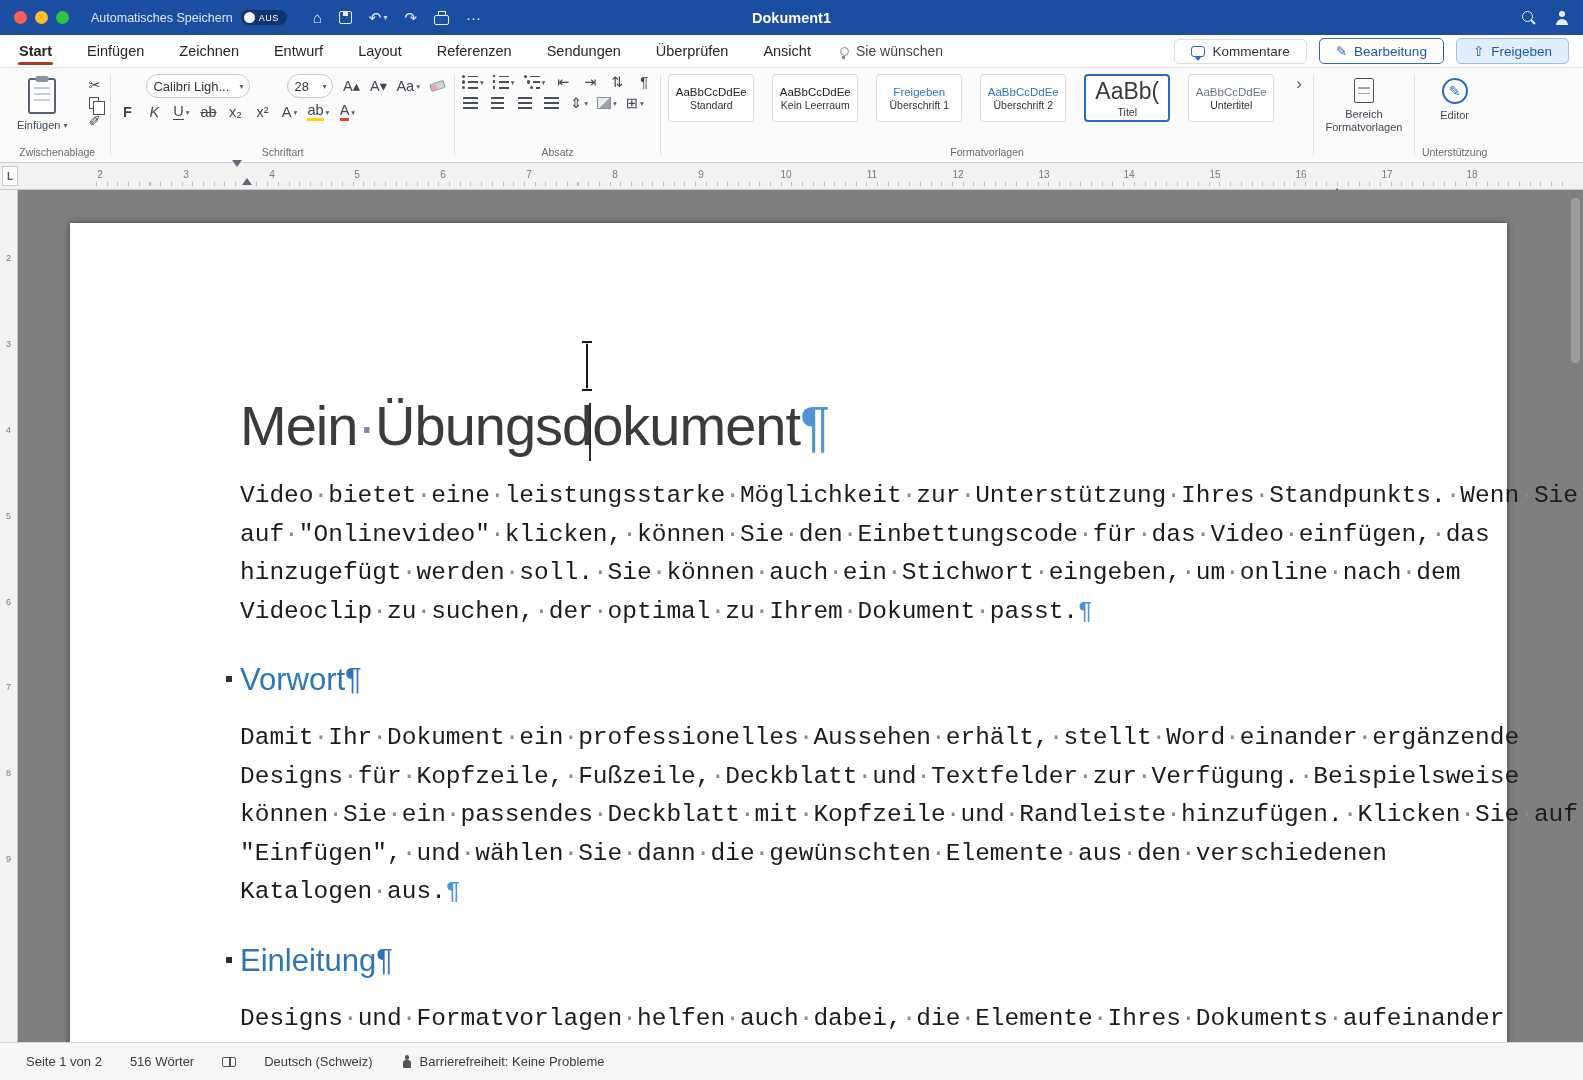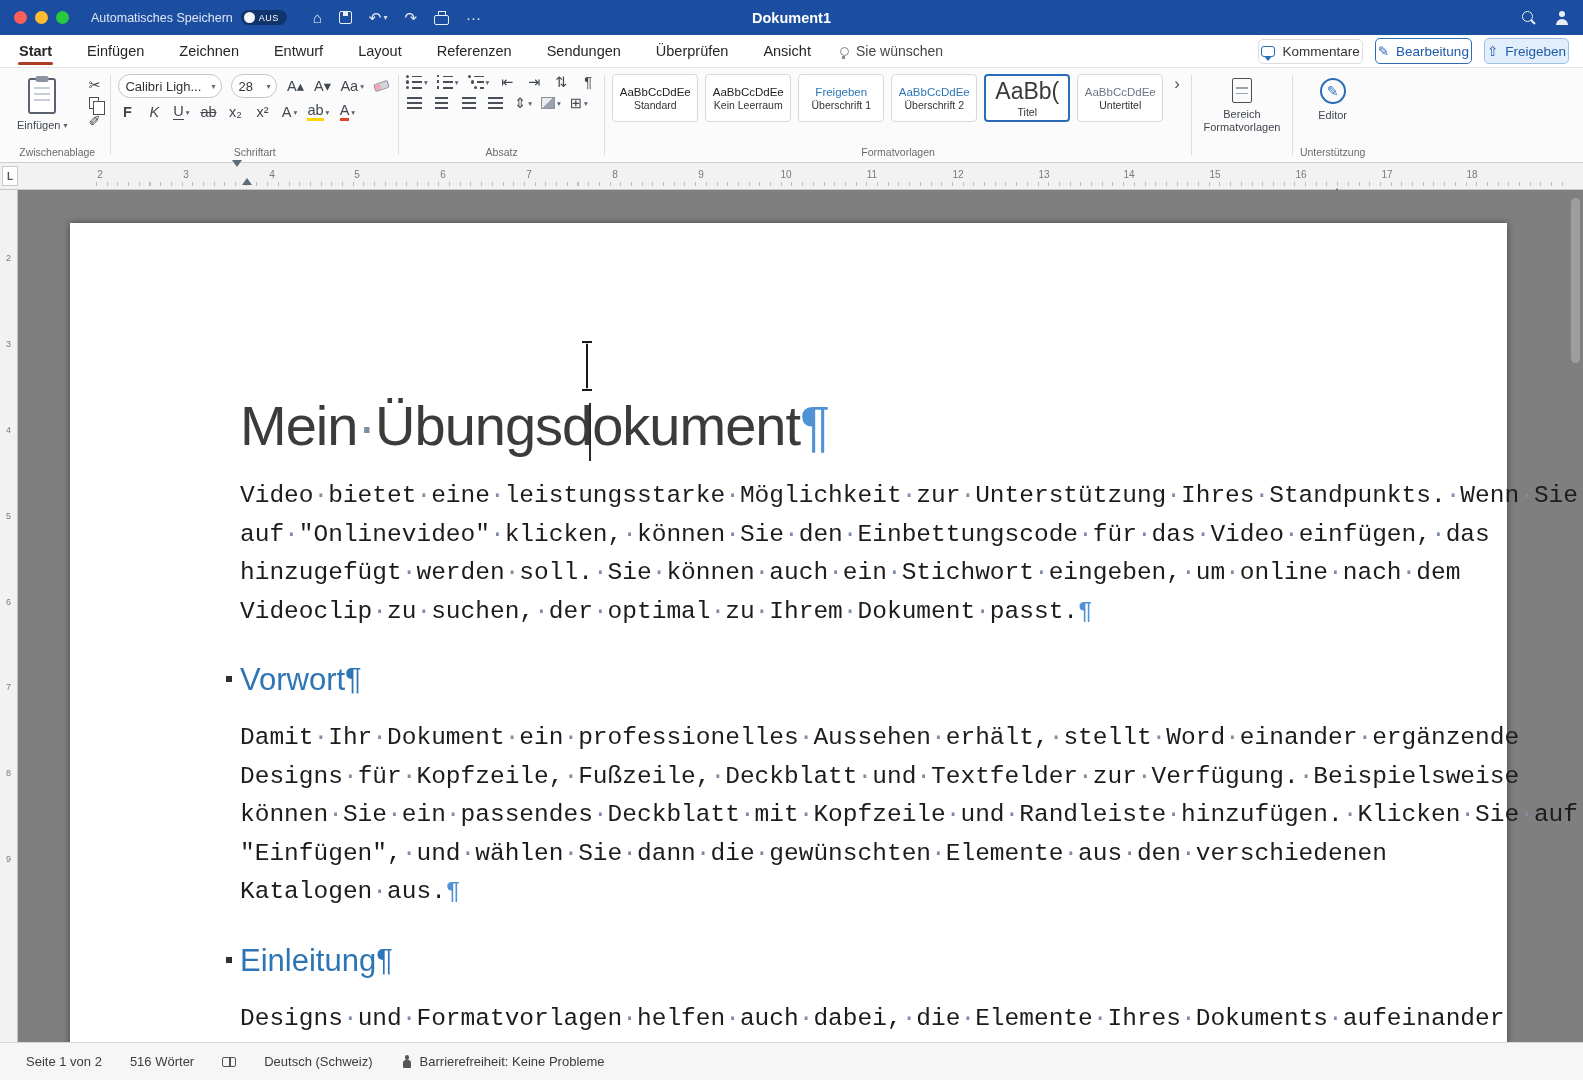--- a/index.html
+++ b/index.html
@@ -34,21 +34,21 @@
   
   .tabbar { height:33px; background:#ffffff; border-bottom:1px solid #e4e4e4; display:flex; align-items:center; padding:0 14px 0 18px; }
   .tabs { display:flex; gap:33px; align-items:center; }
   .tab { font-size:14.5px; color:#262626; position:relative; padding:5px 1px; cursor:default; }
   .tab.active { font-weight:bold;text-align:center; }
   .tab.active::after { content:""; position:absolute; left:0; right:0; bottom:-1px; height:3px; background:#ae3a28; border-radius:2px; }
   .tellme { display:flex; align-items:center; gap:7px; margin-left:28px; font-size:14px; color:#444; }
   .icon-bulb { width:9px; height:9px; border:1.5px solid #8a8a8a; border-radius:50%; position:relative; }
   .icon-bulb::after { content:""; position:absolute; left:1.5px; bottom:-4px; width:3px; height:3px; background:#8a8a8a; }
   .tab-actions { margin-left:auto; display:flex; align-items:center; gap:12px; }
-  .act-btn { display:inline-flex; align-items:center; gap:7px; font-size:13.5px; border-radius:5px; padding:4px 2px; cursor:default; }
+  .act-btn { display:inline-flex; align-items:center; gap:7px; font-size:13.5px; border-radius:5px; padding:4px 16px; cursor:default; }
   .act-btn.comments { color:#333; border:1px solid #dcdcdc; background:#fff; }
   .act-btn.editing { color:#1d5aa8; border:1px solid #2b6cb8; background:#fff; }
   .act-btn.share { color:#1d5aa8; border:1px solid #9dbfe8; background:#e3eefc; }
   .icon-bubble { width:14px; height:11px; border:1.6px solid #2b6cb8; border-radius:3px; position:relative; }
   .icon-bubble::after { content:""; position:absolute; left:2px; bottom:-5px; width:0; height:0; border-left:4px solid transparent; border-right:4px solid transparent; border-top:5px solid #2b6cb8; }
   .blue-glyph { color:#2b6cb8; }
 
   
   .ribbon { height:95px; background:#fbfbfb; border-bottom:1px solid #cfcfcf; display:flex; align-items:stretch; padding:0 4px; }
   .rgroup { display:flex; flex-direction:column; justify-content:space-between; padding:6px 7px 1px; }
@@ -60,21 +60,21 @@
   .tool .car { font-size:7.5px; color:#5a6270; margin-left:2px; }
   .clip-flex { display:flex; gap:12px; }
   .paste-btn { display:flex; flex-direction:column; align-items:center; gap:5px; padding:4px 6px; border-radius:4px; cursor:default; }
   .paste-label { font-size:11px; color:#3f4750; display:flex; align-items:center; gap:3px; }
   .icon-clipboard { width:28px; height:36px; border:2px solid #5a6270; border-radius:3px; position:relative; background:#fff; }
   .icon-clipboard::before { content:""; position:absolute; top:-4px; left:50%; transform:translateX(-50%); width:13px; height:6px; background:#8a93a3; border-radius:2px; }
   .icon-clipboard::after { content:""; position:absolute; left:4px; top:7px; right:4px; height:18px; background:repeating-linear-gradient(to bottom,#c9ced6 0 2px,transparent 2px 6px); }
   .clip-col { display:flex; flex-direction:column; justify-content:space-between; padding:3px 0 6px; }
   .icon-copy { width:10px; height:12px; border:1.5px solid #4a5058; background:#fff; position:relative; }
   .icon-copy::after { content:""; position:absolute; left:2.5px; top:2.5px; width:10px; height:12px; border:1.5px solid #4a5058; background:#fff; }
-  .combo { display:inline-flex; align-items:center; justify-content:space-between; border:1px solid #c6c6c6; border-radius:12px; background:#fff; height:24px; padding:0 6px; font-size:13px; color:#333; }
+  .combo { display:inline-flex; align-items:center; justify-content:space-between; border:1px solid #c6c6c6; border-radius:12px; background:#fff; height:24px; padding:0 6px; font-size:13px; color:#333;margin-left:28px; }
   .combo .car { font-size:8px; color:#666; margin-left:6px; }
   .combo.fname { width:104px; }
   .combo.fsize { width:46px; }
   .bold-g { font-weight:bold; }
   .ital-g { font-style:italic; }
   .und-g { border-bottom:1.6px solid #3f4750; line-height:1.05; }
   .strike-g { text-decoration:line-through; }
   .fc-red { border-bottom:3px solid #e0442c; line-height:1.05; }
   .fc-yel { border-bottom:3px solid #ffd400; line-height:1.05; }
   .icon-eraser { width:15px; height:8px; background:linear-gradient(90deg,#f2a6b4 42%,#cfd4da 42%); border:1px solid #8a8f98; border-radius:2px; transform:rotate(-18deg); }
@@ -86,21 +86,21 @@
   .icon-bars { width:15px; height:12px; background:repeating-linear-gradient(to bottom,#4a5058 0 1.6px,transparent 1.6px 5.2px); }
   .icon-bars.c { width:13px; } .icon-bars.r { width:14px; }
   .icon-fill { width:14px; height:12px; border:1px solid #8a8f98; background:linear-gradient(135deg,#e8ebef 50%,#9aa2ad 50%); }
   .style-card { width:86px; height:48px; background:#fff; border:1px solid #d8d8d8; border-radius:4px; display:flex; flex-direction:column; align-items:center; justify-content:center; gap:1px; cursor:default; }
   .style-card.selected { border:2px solid #2b6cb8; }
   .sprev { font-size:11.5px; color:#222; white-space:nowrap; }
   .sprev.blue { color:#2e75b6; }
   .sprev.gray { color:#6b7686; }
   .sprev.big { font-size:23px; font-weight:300; color:#3a3a3a; }
   .sname { font-size:10.5px; color:#333; white-space:nowrap; }
-  .gallery { display:flex; gap:7px; align-items:flex-start; }
+  .gallery { display:flex; gap:18px; align-items:flex-start; }
   .gal-more { font-size:17px; color:#555; padding:0 4px; }
   .pane-btn, .editor-btn { display:flex; flex-direction:column; align-items:center; justify-content:center; gap:5px; font-size:11px; color:#3f4750; text-align:center; line-height:1.2; padding-top:4px; }
   .icon-stylespane { width:20px; height:25px; border:1.5px solid #4a5058; border-radius:2px; padding:4px 3px; background:repeating-linear-gradient(to bottom,transparent 0 4px,#9aa2ad 4px 5.5px) content-box; }
   .icon-editor { width:26px; height:26px; border:2px solid #2b6cb8; border-radius:50%; color:#2b6cb8; font-size:14px; display:flex; align-items:center; justify-content:center; }
 
   
   .ruler-h { height:27px; background:#f2f2f2; border-bottom:1px solid #c9c9c9; position:relative; font-size:10px; color:#7a7a7a; }
   .ruler-h::before { content:""; position:absolute; left:96px; right:20px; bottom:3px; height:4px; background:repeating-linear-gradient(to right,#bdbdbd 0 1px,transparent 1px 10.7px); }
   .rnum { position:absolute; top:6px; transform:translateX(-50%); }
   .tabsel { position:absolute; left:2px; top:3px; width:16px; height:20px; background:#fff; border:1px solid #c9c9c9; display:flex; align-items:center; justify-content:center; font-size:10px; font-weight:bold; color:#555; }

